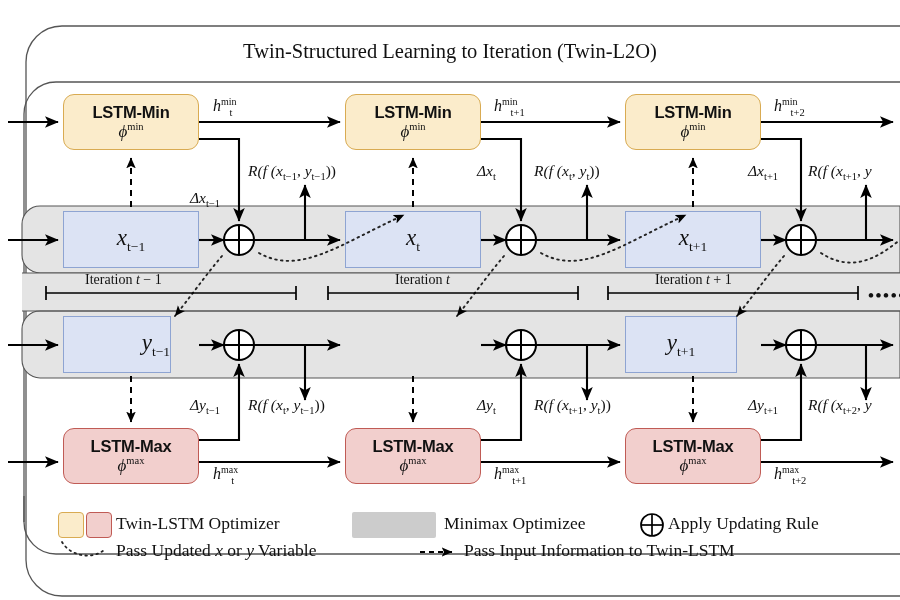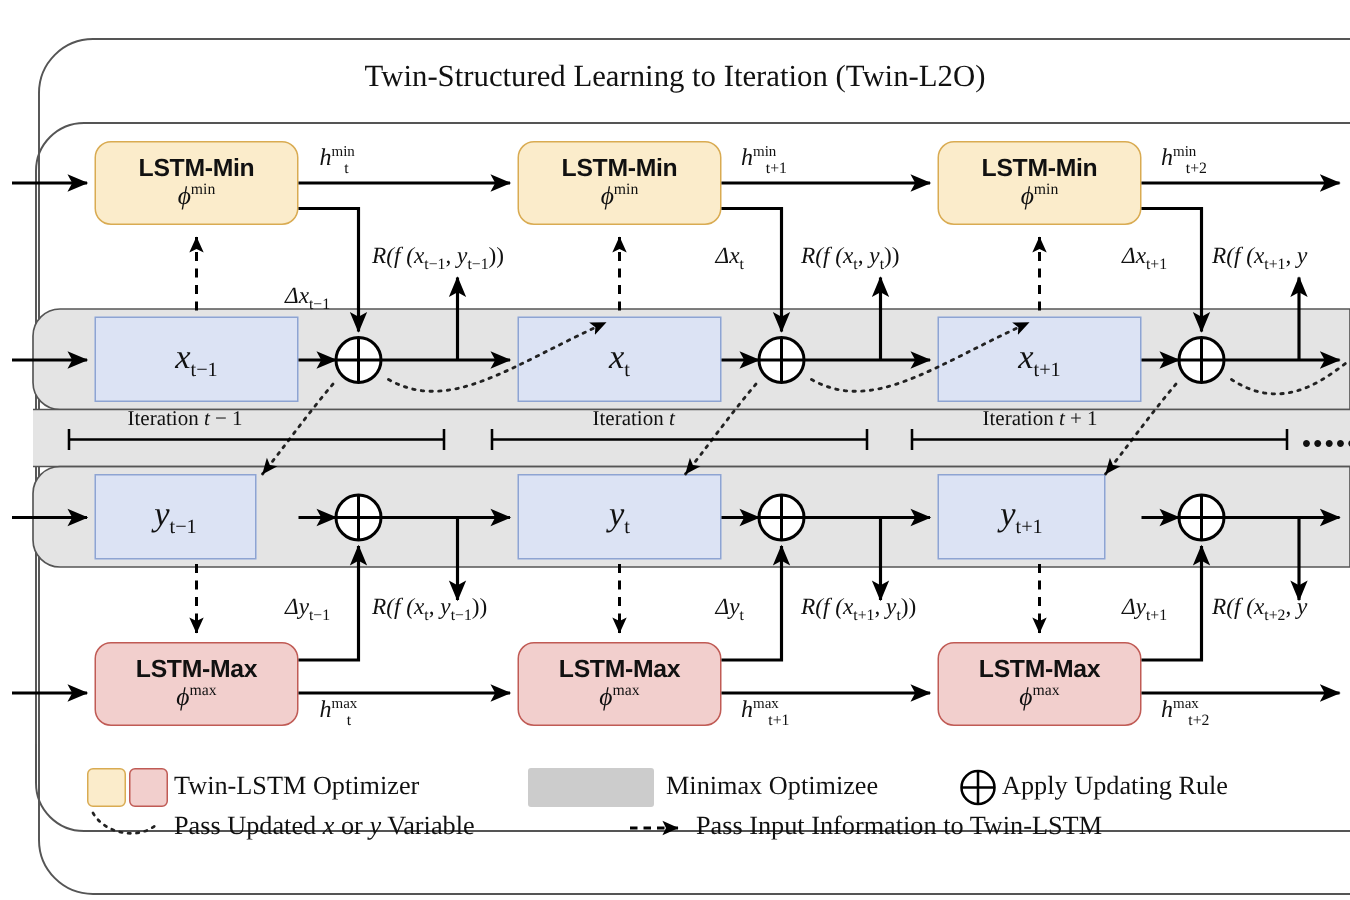--- a/index.html
+++ b/index.html
@@ -93,25 +93,22 @@
   <div class="nd var" style="left:63px;top:211px;width:136px;height:57px;">
     <span><span>x</span><sub>t−1</sub></span>
   </div>
   <div class="nd var" style="left:345px;top:211px;width:136px;height:57px;">
     <span><span>x</span><sub>t</sub></span>
   </div>
   <div class="nd var" style="left:625px;top:211px;width:136px;height:57px;">
     <span><span>x</span><sub>t+1</sub></span>
   </div>
 
-  <div class="nd var" style="left:63px;top:316px;width:108px;height:57px;">
+  <div class="nd var" style="left:63px;top:316px;width:108px;height:57px;align-items:flex-end;">
     <span><span>y</span><sub>t−1</sub></span>
-  </div>
-  <div class="nd var" style="left:345px;top:316px;width:136px;height:57px;">
-    <span><span>y</span><sub>t</sub></span>
   </div>
   <div class="nd var" style="left:625px;top:316px;width:112px;height:57px;">
     <span><span>y</span><sub>t+1</sub></span>
   </div>
 
   <div class="nd lstm lstm-max" style="left:63px;top:428px;width:136px;height:56px;">
     <div class="t1">LSTM-Max</div>
     <div class="t2"><span>ϕ</span><sup>max</sup></div>
   </div>
   <div class="nd lstm lstm-max" style="left:345px;top:428px;width:136px;height:56px;">

